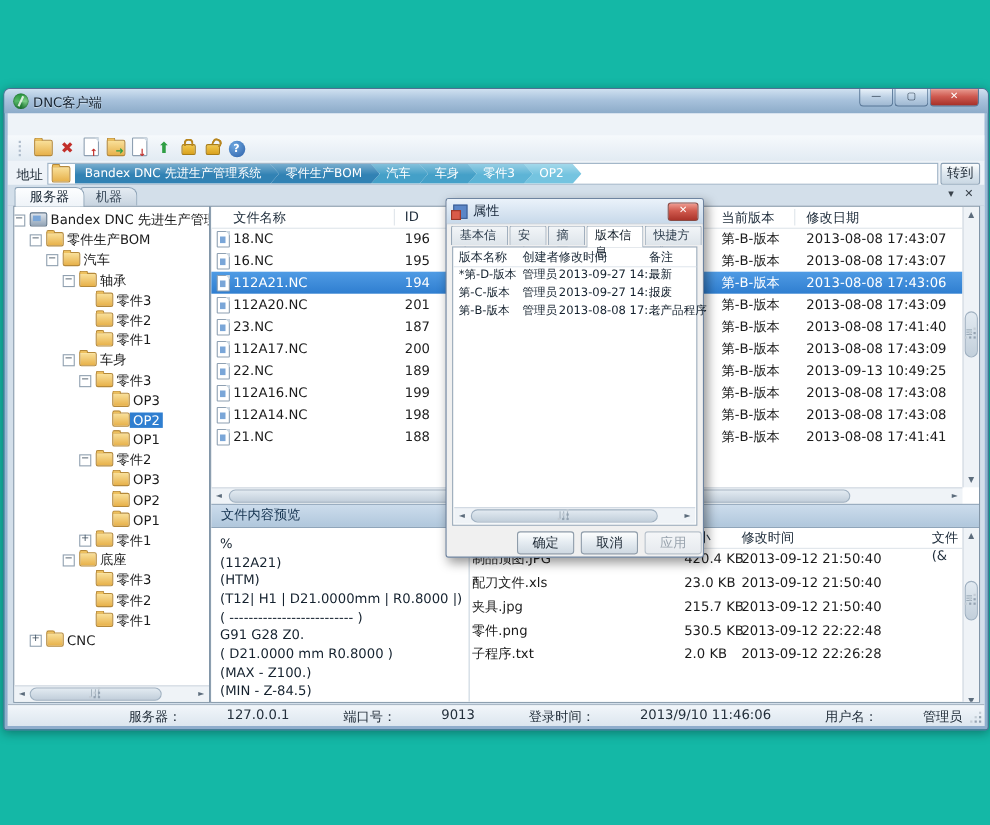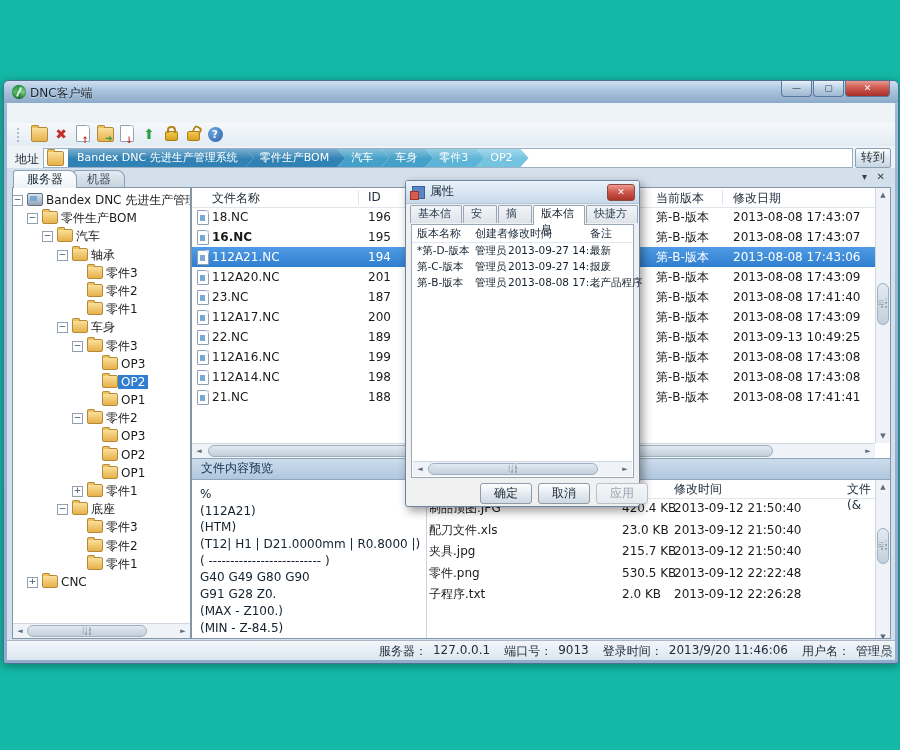--- a/index.html
+++ b/index.html
@@ -89,21 +89,21 @@
   .pline{height:16.7px;line-height:16.5px;white-space:nowrap;color:#14212e;}
   .attach{position:absolute;left:227px;right:0;top:0;bottom:0;}
   .attach-head{position:absolute;left:0;right:15px;top:0;height:18px;border-bottom:1px solid #dfe5ea;}
   .arows{position:absolute;left:0;right:15px;top:18px;}
   .arow{position:relative;height:21.5px;line-height:21px;}
   .acell{position:absolute;top:0;white-space:nowrap;}
   .attach-vscroll{right:0;top:0;height:164px;}
 
   
   .statusbar{position:absolute;left:0;right:0;bottom:0;height:19px;background:linear-gradient(180deg,#f2f6fa,#dce6ef);border-top:1px solid #aab8c6;}
-  .status-parts{position:absolute;right:3px;top:2px;display:flex;}
+  .status-parts{position:absolute;right:20px;top:2px;display:flex;gap:35px;}
   .st-label{margin-left:14px;color:#222e3a;}
   .st-value{margin-left:6px;color:#222e3a;}
   .grip{position:absolute;right:2px;bottom:2px;width:10px;height:10px;}
   .grip::before{content:"";position:absolute;right:1px;bottom:1px;width:2px;height:2px;background:#93a2b1;
                 box-shadow:-4px 0 #93a2b1,0 -4px #93a2b1,-8px 0 #c3ccd5,-4px -4px #c3ccd5,0 -8px #c3ccd5;}
 
   
   .folder{display:inline-block;width:14px;height:11px;background:linear-gradient(180deg,#f9e09a,#e7b14a);border:1px solid #b5893a;border-radius:1px 2px 2px 2px;position:relative;vertical-align:-2px;flex:none;}
   .folder::before{content:"";position:absolute;top:-3px;left:-1px;width:6px;height:2px;background:#edc05e;border:1px solid #b5893a;border-bottom:none;border-radius:2px 2px 0 0;}
   .folder.big{width:15px;height:13px;}
@@ -127,21 +127,21 @@
   .dtab{height:17px;line-height:16px;padding:0 7px;font-size:11px;border:1px solid #98a8b8;border-bottom:none;border-radius:2px 2px 0 0;
         background:linear-gradient(180deg,#f2f5f8,#dde4ea);margin-right:1px;color:#2c3c4c;}
   .dtab.act{background:#fff;height:19px;position:relative;z-index:2;color:#101c28;}
   .dlg-table{position:absolute;left:5px;right:5px;top:43px;height:252px;background:#fff;border:1px solid #98a8b8;}
   .dlg-thead{position:absolute;left:0;right:0;top:0;height:17px;border-bottom:1px solid #e2e8ee;}
   .dhcell{position:absolute;top:1px;font-size:11px;color:#22303e;white-space:nowrap;}
   .dlg-rows{position:absolute;left:0;right:0;top:17px;}
   .drow{position:relative;height:16px;line-height:16px;text-align:center;}
   .dcell{position:absolute;top:0;font-size:10.5px;white-space:nowrap;color:#14212e;}
   .dlg-hscroll{left:1px;right:1px;bottom:1px;}
-  .dlg-btns{position:absolute;left:14px;right:0;top:302px;height:32px;}
+  .dlg-btns{position:absolute;left:4px;right:0;top:302px;height:32px;}
   .dbtn{position:absolute;width:50px;height:19px;border:1px solid #8e9caa;border-radius:3px;text-align:center;line-height:18px;font-size:12px;
         background:linear-gradient(180deg,#fdfefe,#e4ebf1 50%,#cfd9e2);color:#1c2834;}
   .dbtn.disabled{color:#9aa4ae;border-color:#b8c2cc;background:linear-gradient(180deg,#f4f6f8,#e6eaee);}
 </style>
 </head>
 <body>
 
 <div class="page">
   <div class="window">
 
@@ -261,21 +261,21 @@
           <div class="frows" id="file-rows">
               <div class="frow">
                 <span class="page-ico nc"></span>
                 <span class="fcell" style="left: 20px;">18.NC</span>
                 <span class="fcell" style="left: 176px;">196</span>
                 <span class="fcell" style="left: 464px;">第-B-版本</span>
                 <span class="fcell" style="left: 541px;">2013-08-08 17:43:07</span>
               </div>
               <div class="frow">
                 <span class="page-ico nc"></span>
-                <span class="fcell" style="left: 20px; font-weight: bold;">16.NC</span>
+                <span class="fcell" style="left: 20px;">16.NC</span>
                 <span class="fcell" style="left: 176px;">195</span>
                 <span class="fcell" style="left: 464px;">第-B-版本</span>
                 <span class="fcell" style="left: 541px;">2013-08-08 17:43:07</span>
               </div>
               <div class="frow sel">
                 <span class="page-ico nc"></span>
                 <span class="fcell" style="left: 20px;">112A21.NC</span>
                 <span class="fcell" style="left: 176px;">194</span>
                 <span class="fcell" style="left: 464px;">第-B-版本</span>
                 <span class="fcell" style="left: 541px;">2013-08-08 17:43:06</span>
@@ -346,22 +346,22 @@
 
           <div class="prevband">文件内容预览</div>
 
           <div class="bottomsplit">
             <div class="prevtext" id="preview-lines">
                 <div class="pline">%</div>
                 <div class="pline">(112A21)</div>
                 <div class="pline">(HTM)</div>
                 <div class="pline">(T12| H1 | D21.0000mm | R0.8000 |)</div>
                 <div class="pline">( -------------------------- )</div>
-                <div class="pline">G40 G49 G80 G90</div>
                 <div class="pline">G91 G28 Z0.</div>
+                <div class="pline">( D21.0000 mm R0.8000 )</div>
                 <div class="pline">(MAX - Z100.)</div>
                 <div class="pline">(MIN - Z-84.5)</div>
               </div>
 
             <div class="attach">
               <div class="attach-head">
                 <span class="hcell" style="left:203px;top:1px;">大小</span>
                 <span class="hcell" style="left:255px;top:1px;">修改时间</span>
                 <span class="hcell" style="left:428px;top:1px;">文件(&amp;</span>
               </div>
@@ -406,21 +406,21 @@
         </div>
       </div>
 
       <div class="statusbar">
         <div class="status-parts" id="status-parts">
             <span class="st-label">服务器：</span>
             <span class="st-value">127.0.0.1</span>
             <span class="st-label">端口号：</span>
             <span class="st-value">9013</span>
             <span class="st-label">登录时间：</span>
-            <span class="st-value">2013/9/20 11:46:06</span>
+            <span class="st-value">2013/9/10 11:46:06</span>
             <span class="st-label">用户名：</span>
             <span class="st-value">管理员</span>
           </div>
         <div class="grip"></div>
       </div>
 
     </div>
   </div>
 
   <div class="dialog">

